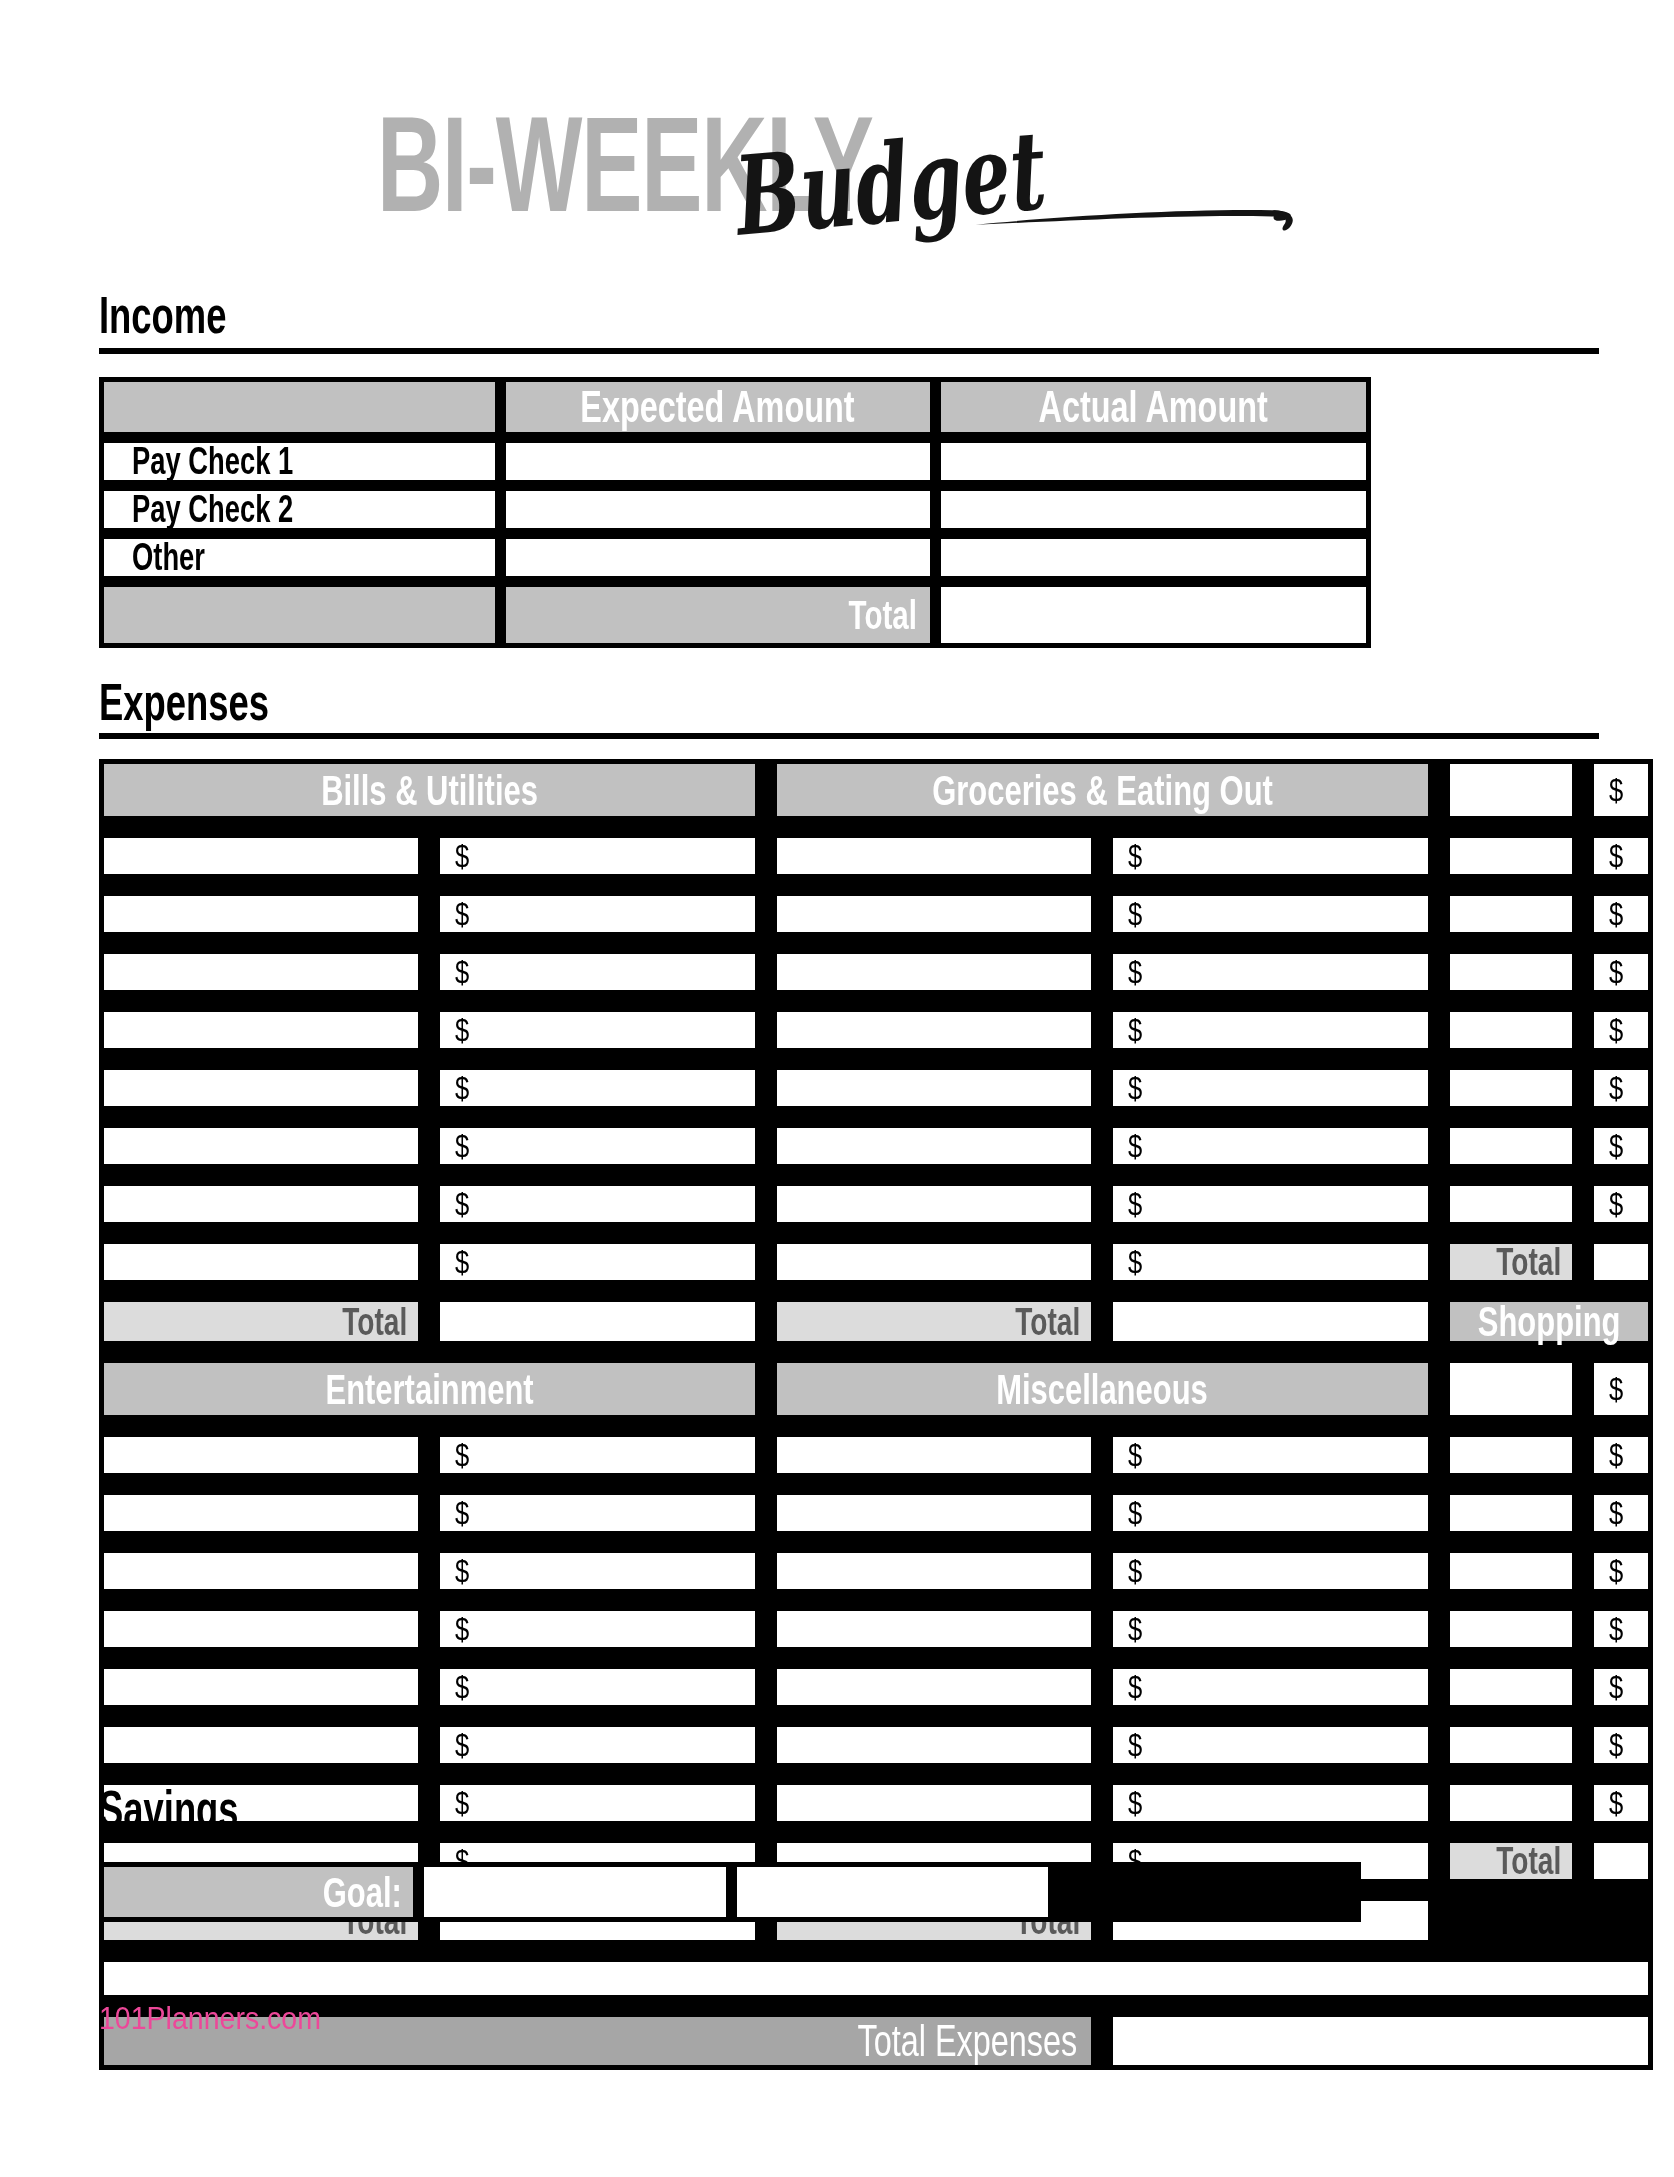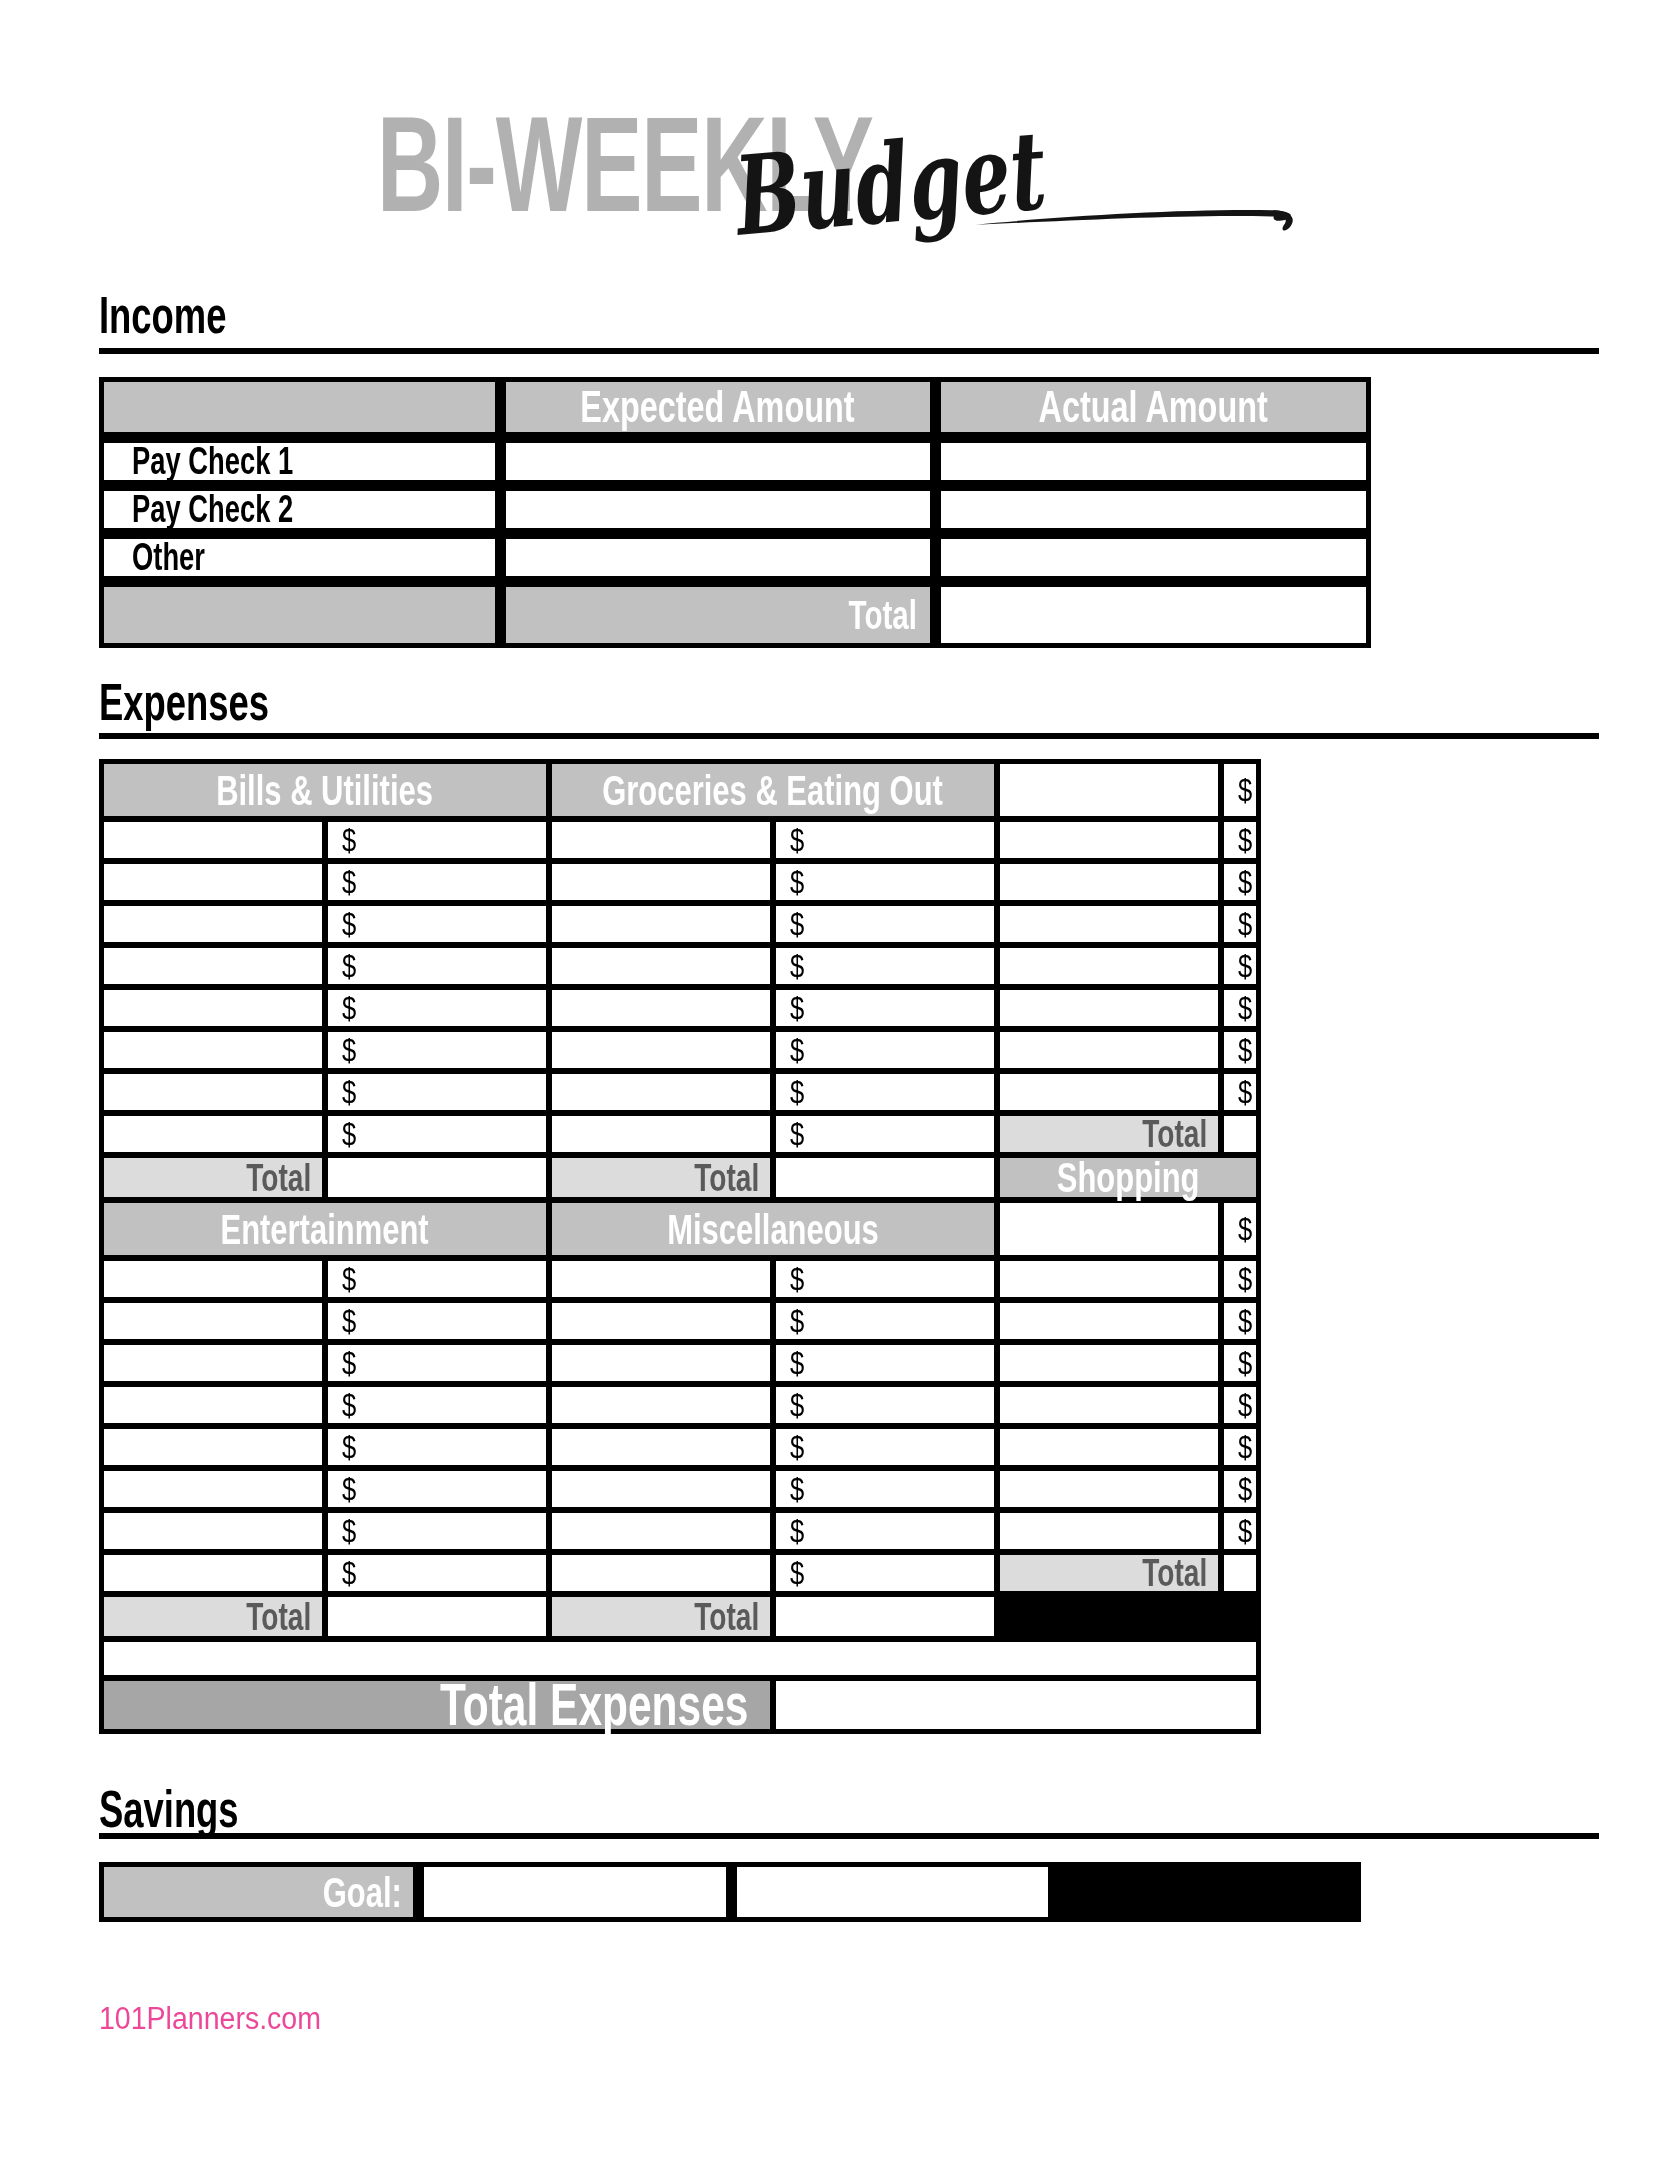--- a/index.html
+++ b/index.html
@@ -52,31 +52,31 @@
   .right{justify-content:flex-end}
 
   
   .inc{width:1272px;grid-template-columns:521fr 565fr 567fr;
        grid-template-rows:50px 37px 37px 37px 56px;gap:11px;border:5.4px solid var(--ink)}
   .inc-hdr{font-size:45px;font-weight:bold;color:#fff}
   .inc-lab{font-size:38px;font-weight:bold;color:#000;padding-left:28px}
   .inc-tot{font-size:41px;font-weight:bold;color:#fff;padding-right:12.5px}
 
   
-  .exp{width:1162px;grid-template-columns:repeat(5,1fr);
+  .exp{width:1554px;grid-template-columns:repeat(4,1fr);
        grid-template-rows:52px repeat(8,36px) 39px 52px repeat(8,36px) 39px 33px 48px;
-       gap:6px;border:5.4px solid var(--ink)}
+       gap:22px;border:5.4px solid var(--ink)}
   .span2{grid-column:span 2}
   .span3{grid-column:span 3}
   .span6{grid-column:span 6}
   .exp-hdr{font-size:43px;font-weight:bold;color:#fff}
   .exp-cur{font-size:32px;font-weight:normal;color:#000;padding-left:14.3px}
   .exp-cur .cx{transform:scaleX(.8)}
   .exp-tot{font-size:39px;font-weight:bold;color:var(--subtotal-text);padding-right:10.7px}
-  .exp-texp{font-size:59px;font-weight:bold;color:#fff;padding-right:21px}
+  .exp-texp{font-size:45px;font-weight:normal;color:#fff;padding-right:14px}
 
   
   .sav{width:1262px;grid-template-columns:424fr 414fr 428fr 407fr;
        grid-template-rows:50px;gap:11px;border:5.4px solid var(--ink)}
   .sav-lab{font-size:43px;font-weight:bold;color:#fff;padding-right:10.7px}
 
   
   .site{position:absolute;left:99px;top:2001px;font-size:31px;line-height:36px;color:#ec4899}
   .site .cx{transform:scaleX(.92);transform-origin:left center}
 </style>

